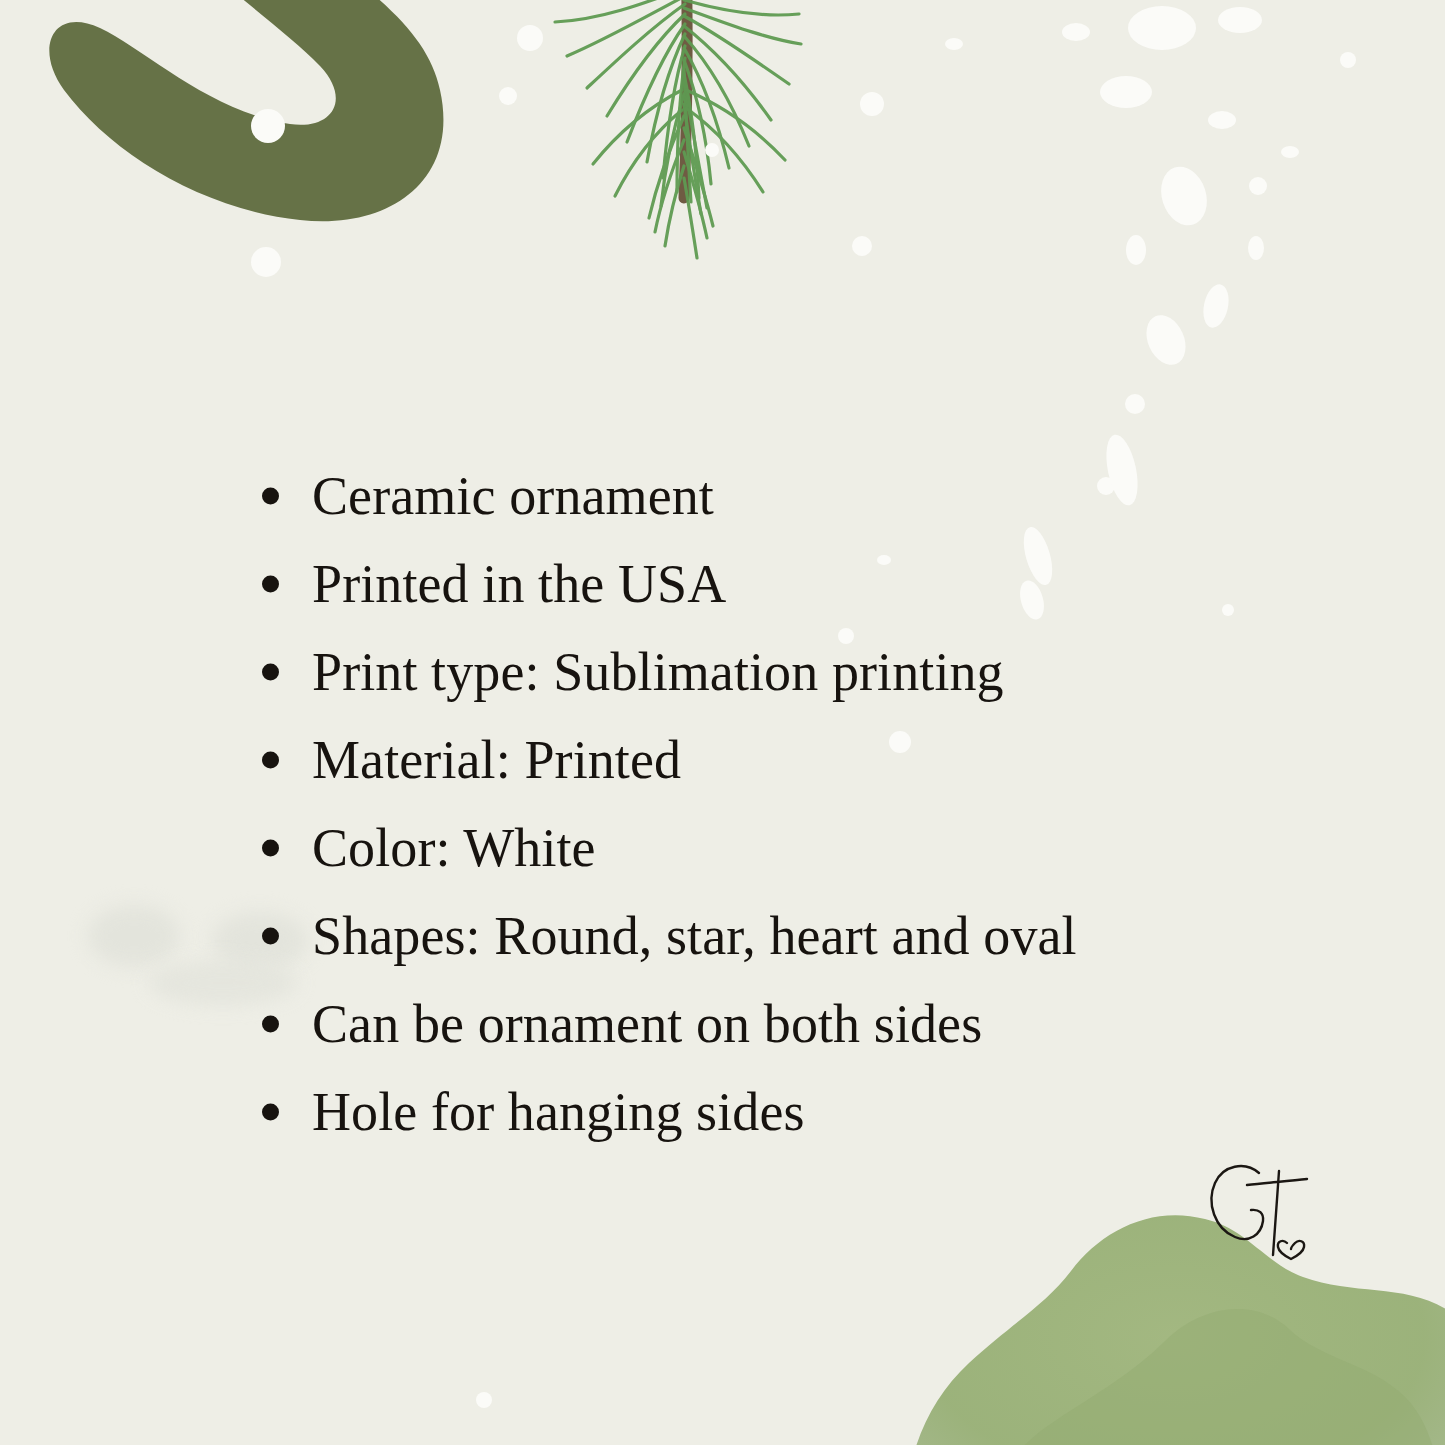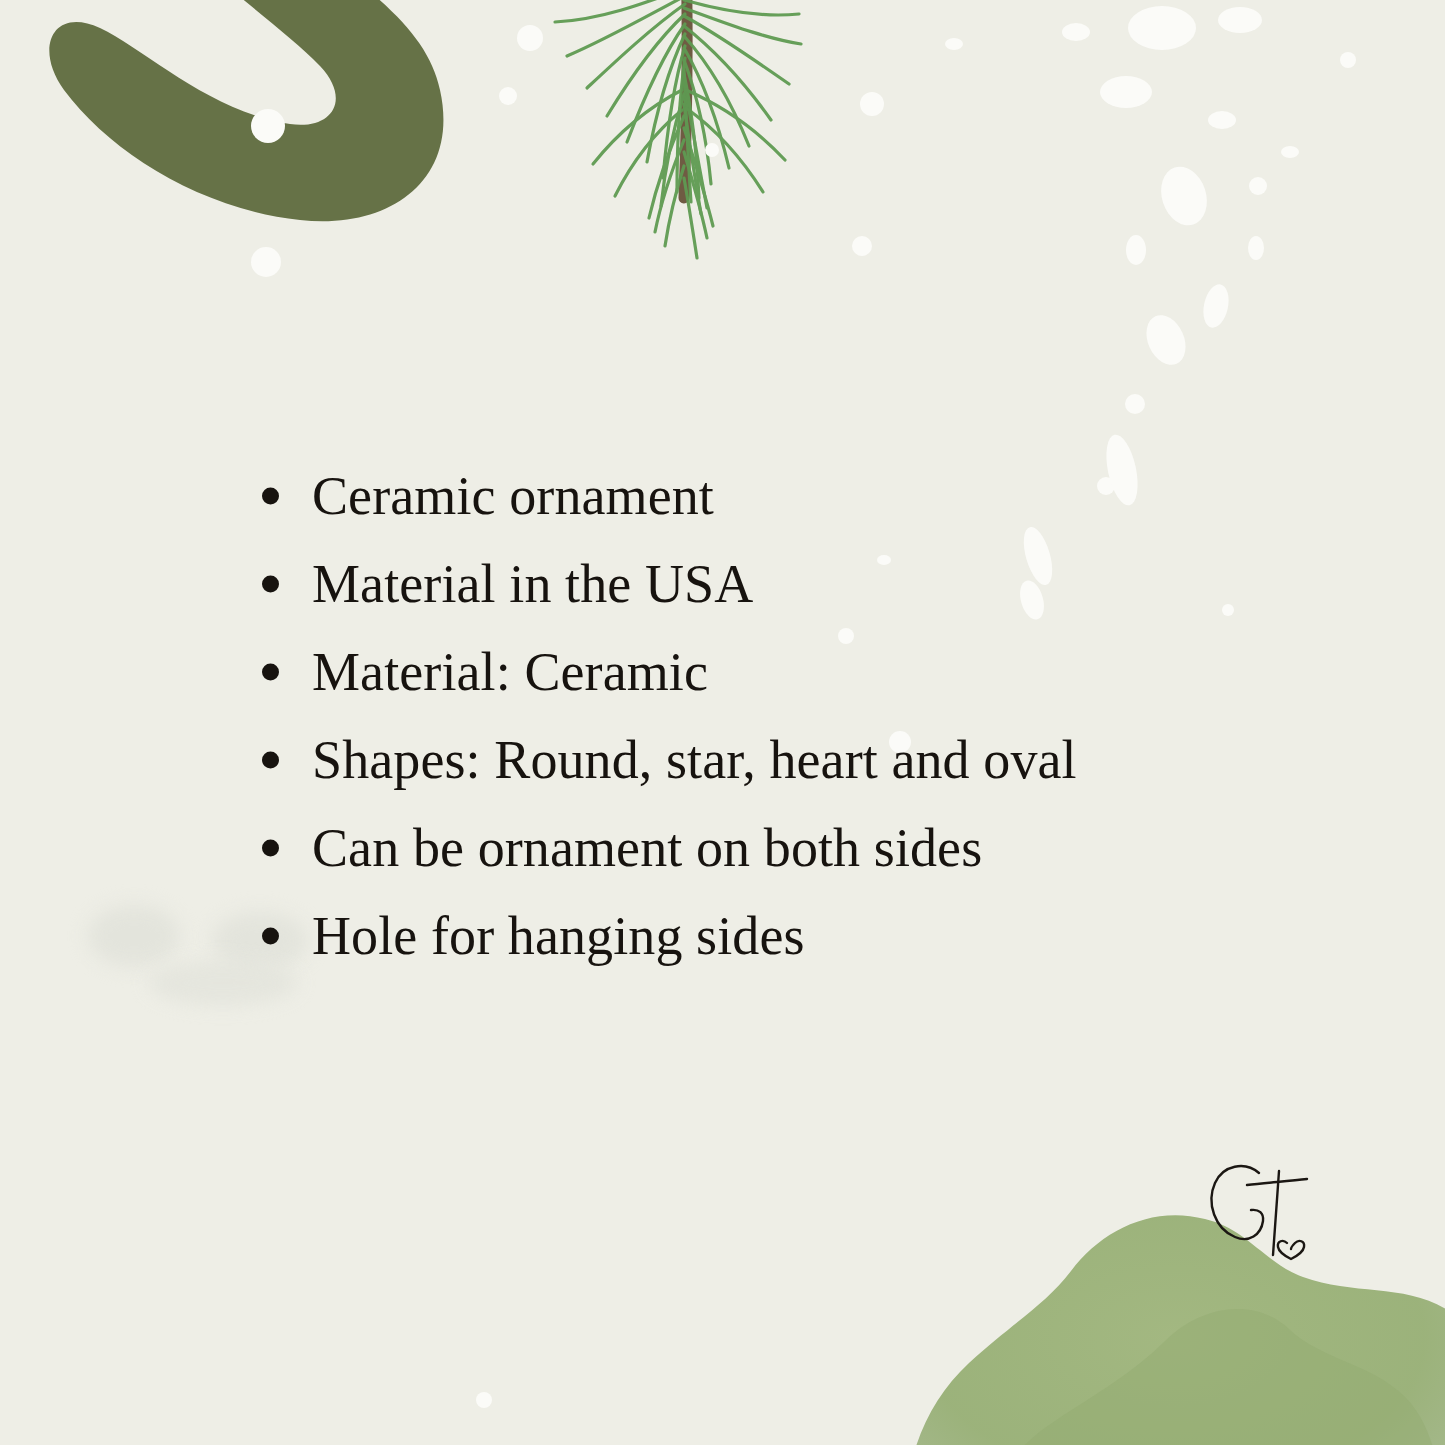--- a/index.html
+++ b/index.html
@@ -215,22 +215,24 @@
     <path d="M44 380 C 30 300, 52 226, 104 178 C 150 136, 180 120, 206 86
              C 236 46, 286 20, 340 34 C 382 44, 400 78, 438 92
              C 492 112, 548 96, 592 132 C 630 162, 640 232, 636 380 Z" fill="url(#bg1)"></path>
     <path d="M120 380 C 108 320, 140 268, 190 236 C 232 208, 268 188, 300 156
              C 336 120, 390 112, 424 144 C 458 176, 506 178, 540 212
              C 572 244, 580 300, 578 380 Z" fill="#93ac71" opacity="0.5"></path>
   </svg>
 
   <ul class="feature-list">
     <li><span class="bullet"></span><span>Ceramic ornament</span></li>
-    <li><span class="bullet"></span><span>Material in the USA</span></li>
-    <li><span class="bullet"></span><span>Material: Ceramic</span></li>
+    <li><span class="bullet"></span><span>Printed in the USA</span></li>
+    <li><span class="bullet"></span><span>Print type: Sublimation printing</span></li>
+    <li><span class="bullet"></span><span>Material: Printed</span></li>
+    <li><span class="bullet"></span><span>Color: White</span></li>
     <li><span class="bullet"></span><span>Shapes: Round, star, heart and oval</span></li>
     <li><span class="bullet"></span><span>Can be ornament on both sides</span></li>
     <li><span class="bullet"></span><span>Hole for hanging sides</span></li>
   </ul>
 
   <svg class="signature" viewBox="0 0 130 110">
     <g fill="none" stroke="#1b1713" stroke-width="2.4" stroke-linecap="round" stroke-linejoin="round">
       <path d="M56 16 C 42 4, 20 8, 12 26 C 3 46, 12 72, 32 80 C 46 86, 58 78, 60 64
                C 61 56, 56 52, 48 53"></path>
       <path d="M44 28 C 62 26, 86 24, 104 22"></path>

